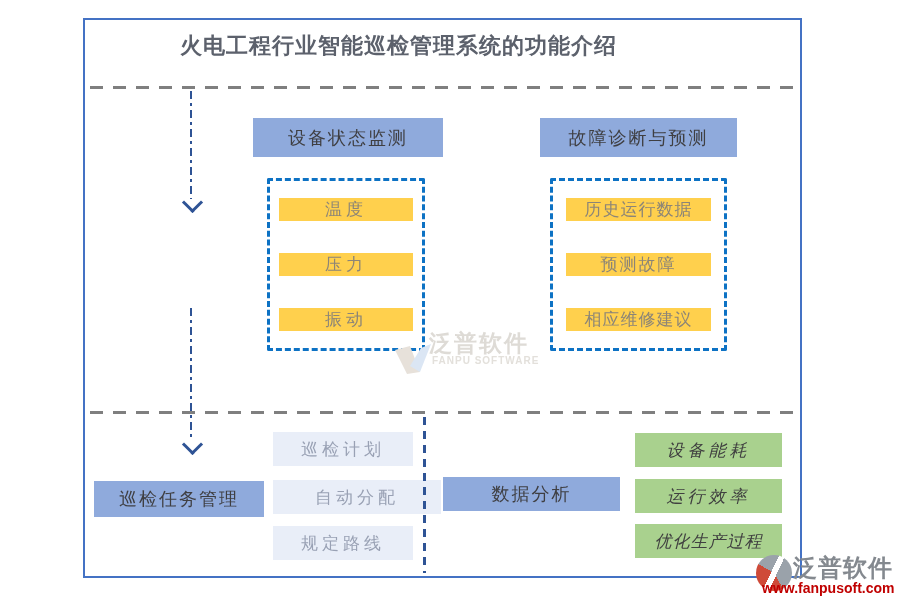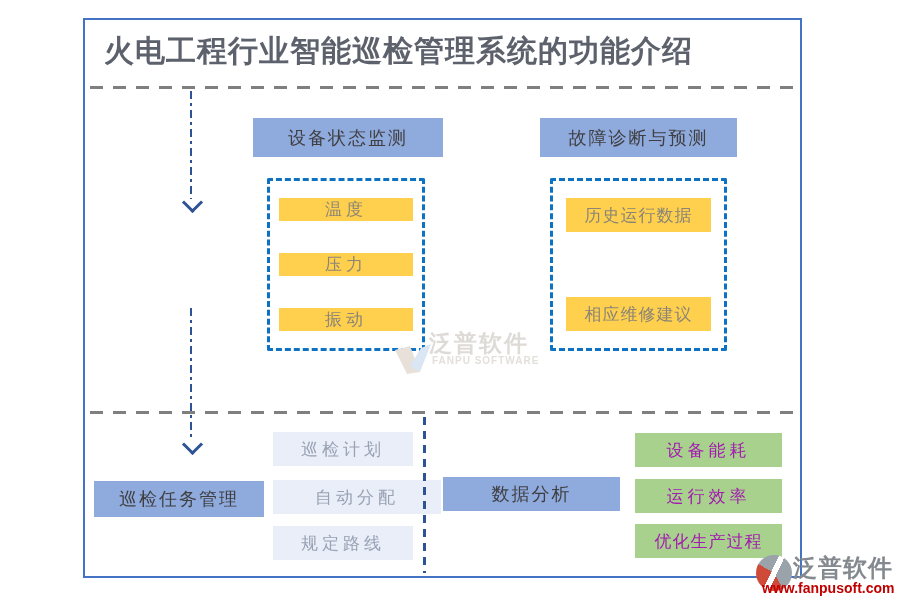--- a/index.html
+++ b/index.html
@@ -6,21 +6,21 @@
   .canvas{
     position:relative;width:900px;height:600px;background:#ffffff;overflow:hidden;
     font-family:"Liberation Serif","DejaVu Serif",serif;
   }
   .frame{
     position:absolute;left:83px;top:18px;width:715px;height:556px;
     border:2px solid #4472c4;background:transparent;
   }
   .title{
     position:absolute;left:85px;top:31px;width:627px;text-align:center;
-    font-size:30px;font-weight:bold;color:#5c616c;letter-spacing:1px;white-space:nowrap;
+    font-size:22px;font-weight:bold;color:#5c616c;letter-spacing:1px;white-space:nowrap;
   }
   .dash-h{
     position:absolute;height:3px;
     background:repeating-linear-gradient(90deg,#7f7f7f 0 13px,transparent 13px 23px);
   }
   .dashdot-v{
     position:absolute;width:2px;
     background:repeating-linear-gradient(180deg,#2e5395 0 8px,transparent 8px 12px,#2e5395 12px 15px,transparent 15px 19px);
   }
   .chev{
@@ -38,21 +38,21 @@
     display:flex;flex-direction:column;justify-content:space-between;
     box-sizing:border-box;
     gap:32px;
   }
   .item{
     height:34px;display:flex;align-items:center;justify-content:center;
     font-size:17px;letter-spacing:4px;
   }
   .item.yellow{background:#ffd04d;color:#8c8577;}
   .item.lite{background:#e9eef8;color:#99a1b4;position:absolute;}
-  .item.green{background:#a9d18e;color:#a21caf;position:absolute;}
+  .item.green{background:#a9d18e;color:#404040;position:absolute;font-style:italic;}
   .dash-v{
     position:absolute;width:3px;
     background:repeating-linear-gradient(180deg,#2e5395 0 8px,transparent 8px 14px);
   }
   .wm{position:absolute;left:391px;top:326px;width:150px;height:52px;}
   .wm-name{
     position:absolute;left:38px;top:2px;font-size:23px;font-weight:bold;
     color:#dedbd6;letter-spacing:2px;white-space:nowrap;
   }
   .wm-sub{
@@ -103,20 +103,21 @@
   </div>
 
   <div class="dashed-box" style="left:267px;top:178px;width:158px;height:173px;padding:17px 9px;">
     <div class="item yellow">温度</div>
     <div class="item yellow">压力</div>
     <div class="item yellow">振动</div>
   </div>
 
   <div class="dashed-box" style="left:550px;top:178px;width:177px;height:173px;padding:17px 13px;">
     <div class="item yellow" style="letter-spacing:1px;">历史运行数据</div>
+    <div class="item yellow" style="letter-spacing:2px;">预测故障</div>
     <div class="item yellow" style="letter-spacing:1px;">相应维修建议</div>
   </div>
 
   <div class="wm">
     <svg class="wm-logo" width="40" height="30" viewBox="0 0 40 30">
       <polygon points="2,6 17,2 27,28 14,30" fill="#e7e1da"></polygon>
       <polygon points="38,0 27,28 17,22 28,4" fill="#dbe6f4"></polygon>
     </svg>
     <div class="wm-name">泛普软件</div>
     <div class="wm-sub">FANPU SOFTWARE</div>

